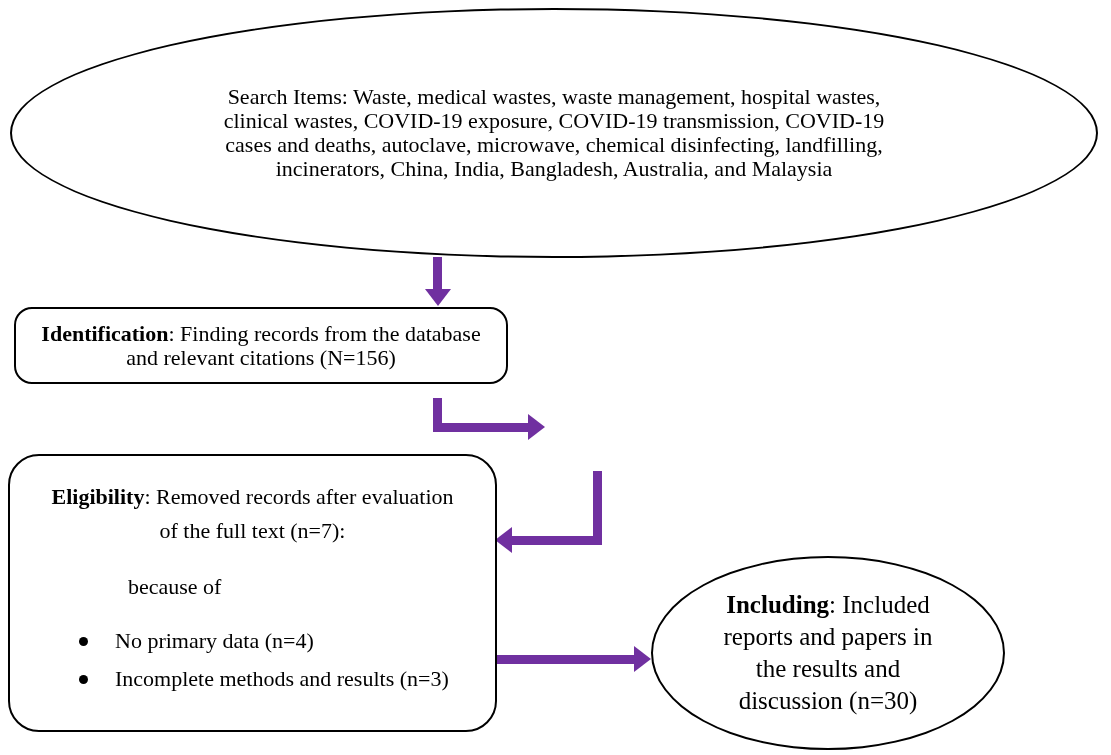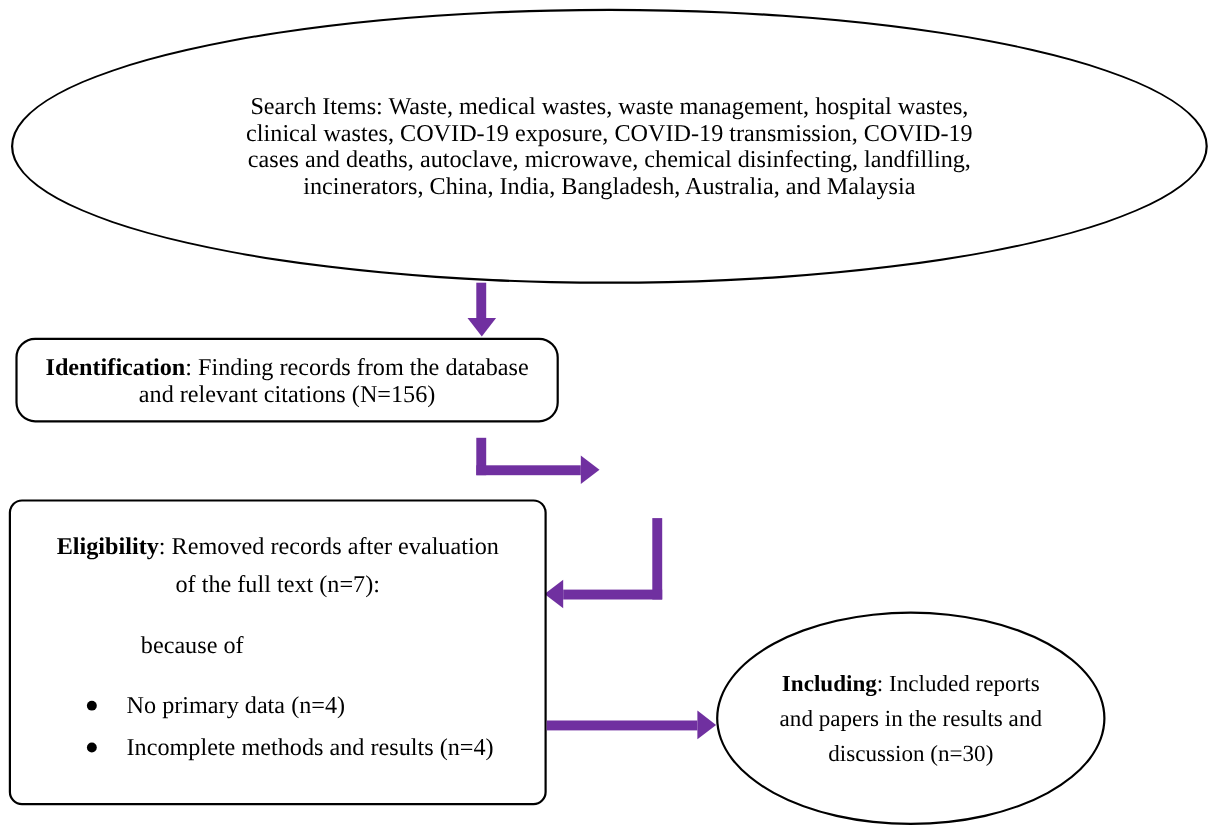--- a/index.html
+++ b/index.html
@@ -13,21 +13,21 @@
     color: var(--text, #000);
     overflow: hidden;
   }
   .node {
     position: absolute;
     border: 2.5px solid var(--border, #000);
     background: var(--background, #fff);
   }
   .ellipse { border-radius: 50%; }
   .rounded { border-radius: 18px; }
-  .big-rounded { border-radius: 12px; }
+  .big-rounded { border-radius: 31px; }
   .center-flex {
     display: flex;
     align-items: center;
     justify-content: center;
     text-align: center;
   }
   .node-text {
     font-size: 22px;
     line-height: 24px;
   }
@@ -52,21 +52,21 @@
     content: "";
     position: absolute;
     left: -36px;
     top: 13px;
     width: 9px;
     height: 9px;
     border-radius: 50%;
     background: var(--text, #000);
   }
   #including-ellipse { left: 651px; top: 556px; width: 354px; height: 194px; }
-  #including-ellipse .inner { width: 240px; font-size: 21px; line-height: 32px; }
+  #including-ellipse .inner { width: 240px; font-size: 25px; line-height: 32px; }
   .bold-lead { font-weight: bold; }
 
   .arrow-shaft { position: absolute; background: var(--arrow, #7030A0); }
   .arrow-head { position: absolute; width: 0; height: 0; }
   .head-down { border-left: 13px solid transparent; border-right: 13px solid transparent; border-top: 17px solid var(--arrow, #7030A0); }
   .head-right { border-top: 13px solid transparent; border-bottom: 13px solid transparent; border-left: 17px solid var(--arrow, #7030A0); }
   .head-left { border-top: 13px solid transparent; border-bottom: 13px solid transparent; border-right: 17px solid var(--arrow, #7030A0); }
 
   
   #a1-shaft { left: 433px; top: 257px; width: 9px; height: 33px; }
@@ -106,21 +106,21 @@
 
   <div id="a3-vshaft" class="arrow-shaft"></div>
   <div id="a3-hshaft" class="arrow-shaft"></div>
   <div id="a3-head" class="arrow-head head-left"></div>
 
   <div id="eligibility-box" class="node big-rounded">
     <div class="elig-header"><span class="bold-lead">Eligibility</span><span>: Removed records after evaluation of the full text (n=7):</span></div>
     <div class="elig-because">because of</div>
     <ul class="bullets">
       <li>No primary data (n=4)</li>
-      <li>Incomplete methods and results (n=4)</li>
+      <li>Incomplete methods and results (n=3)</li>
     </ul>
   </div>
 
   <div id="a4-shaft" class="arrow-shaft"></div>
   <div id="a4-head" class="arrow-head head-right"></div>
 
   <div id="including-ellipse" class="node ellipse center-flex">
     <div class="inner"><span class="bold-lead">Including</span><span>: Included reports and papers in the results and discussion (n=30)</span></div>
   </div>
 

